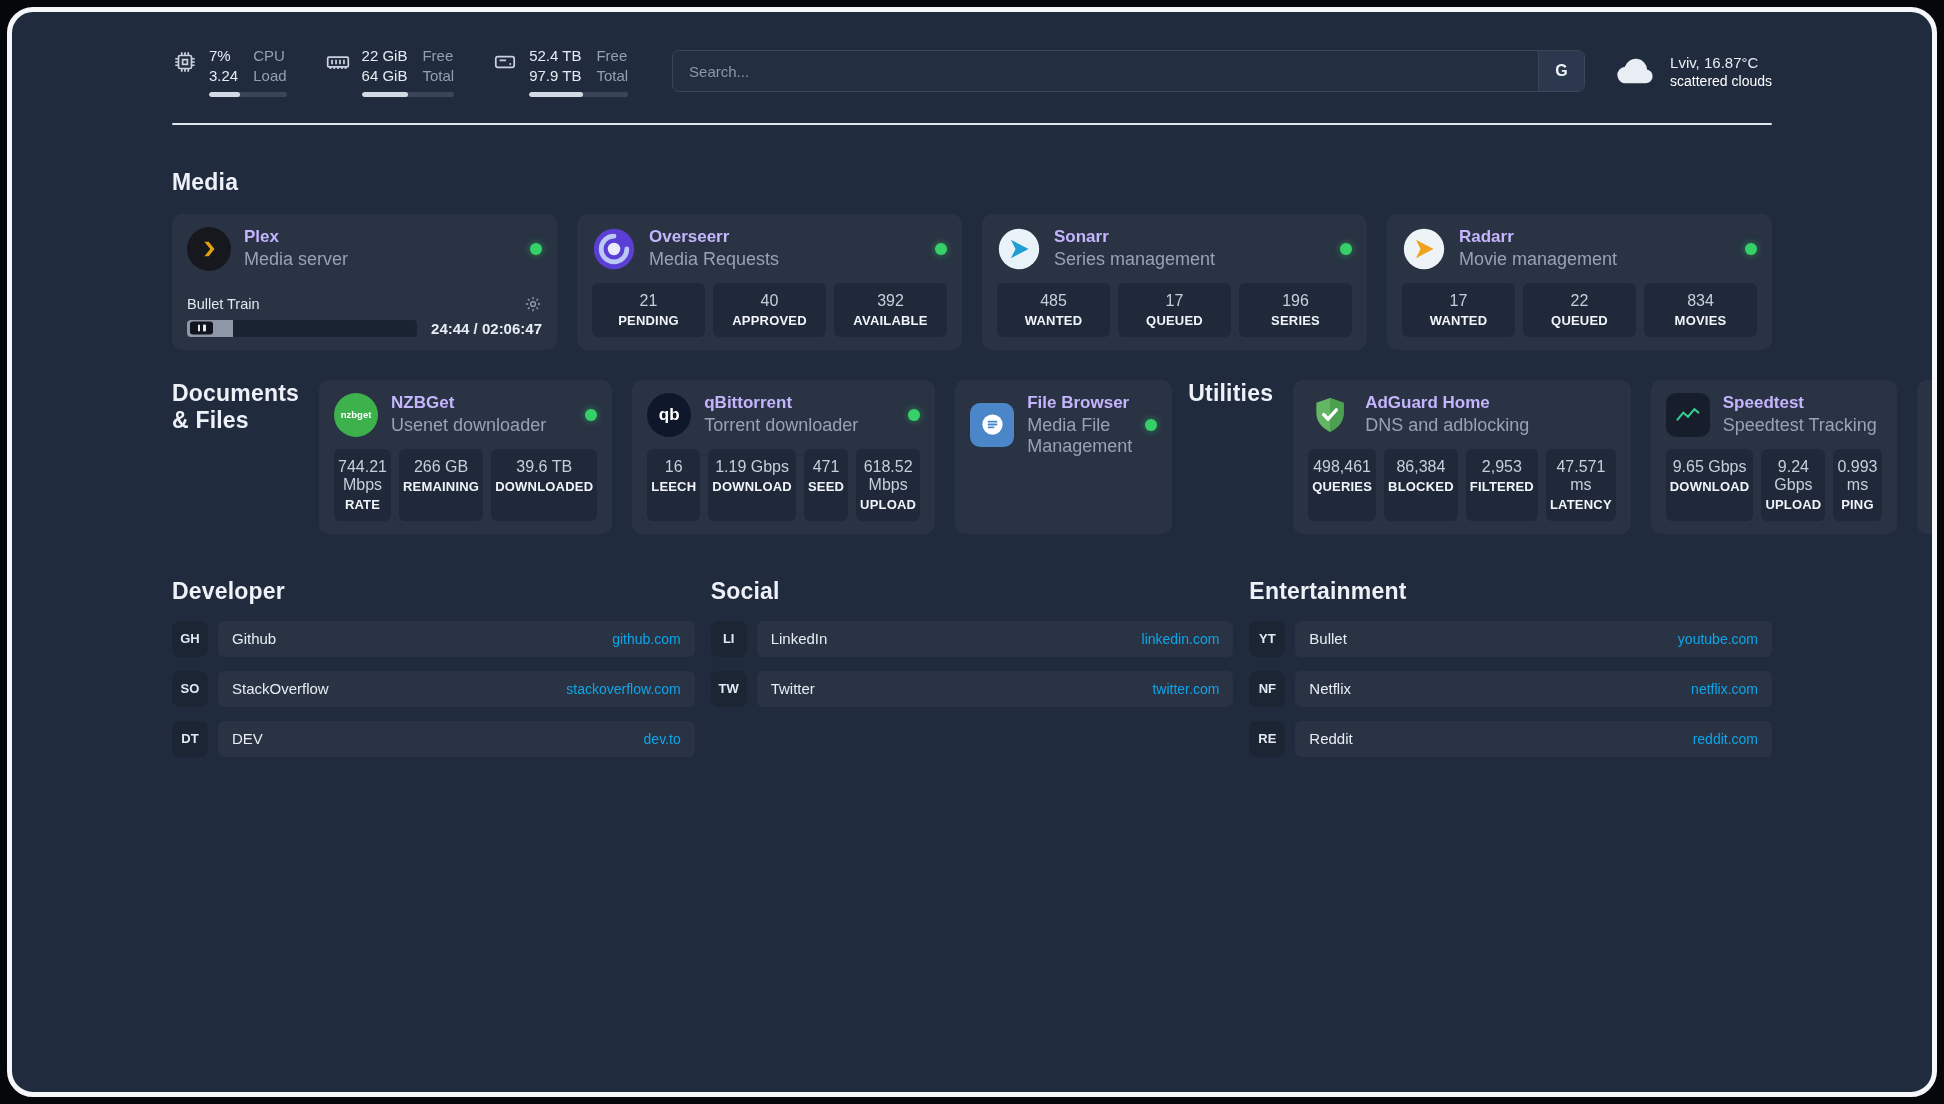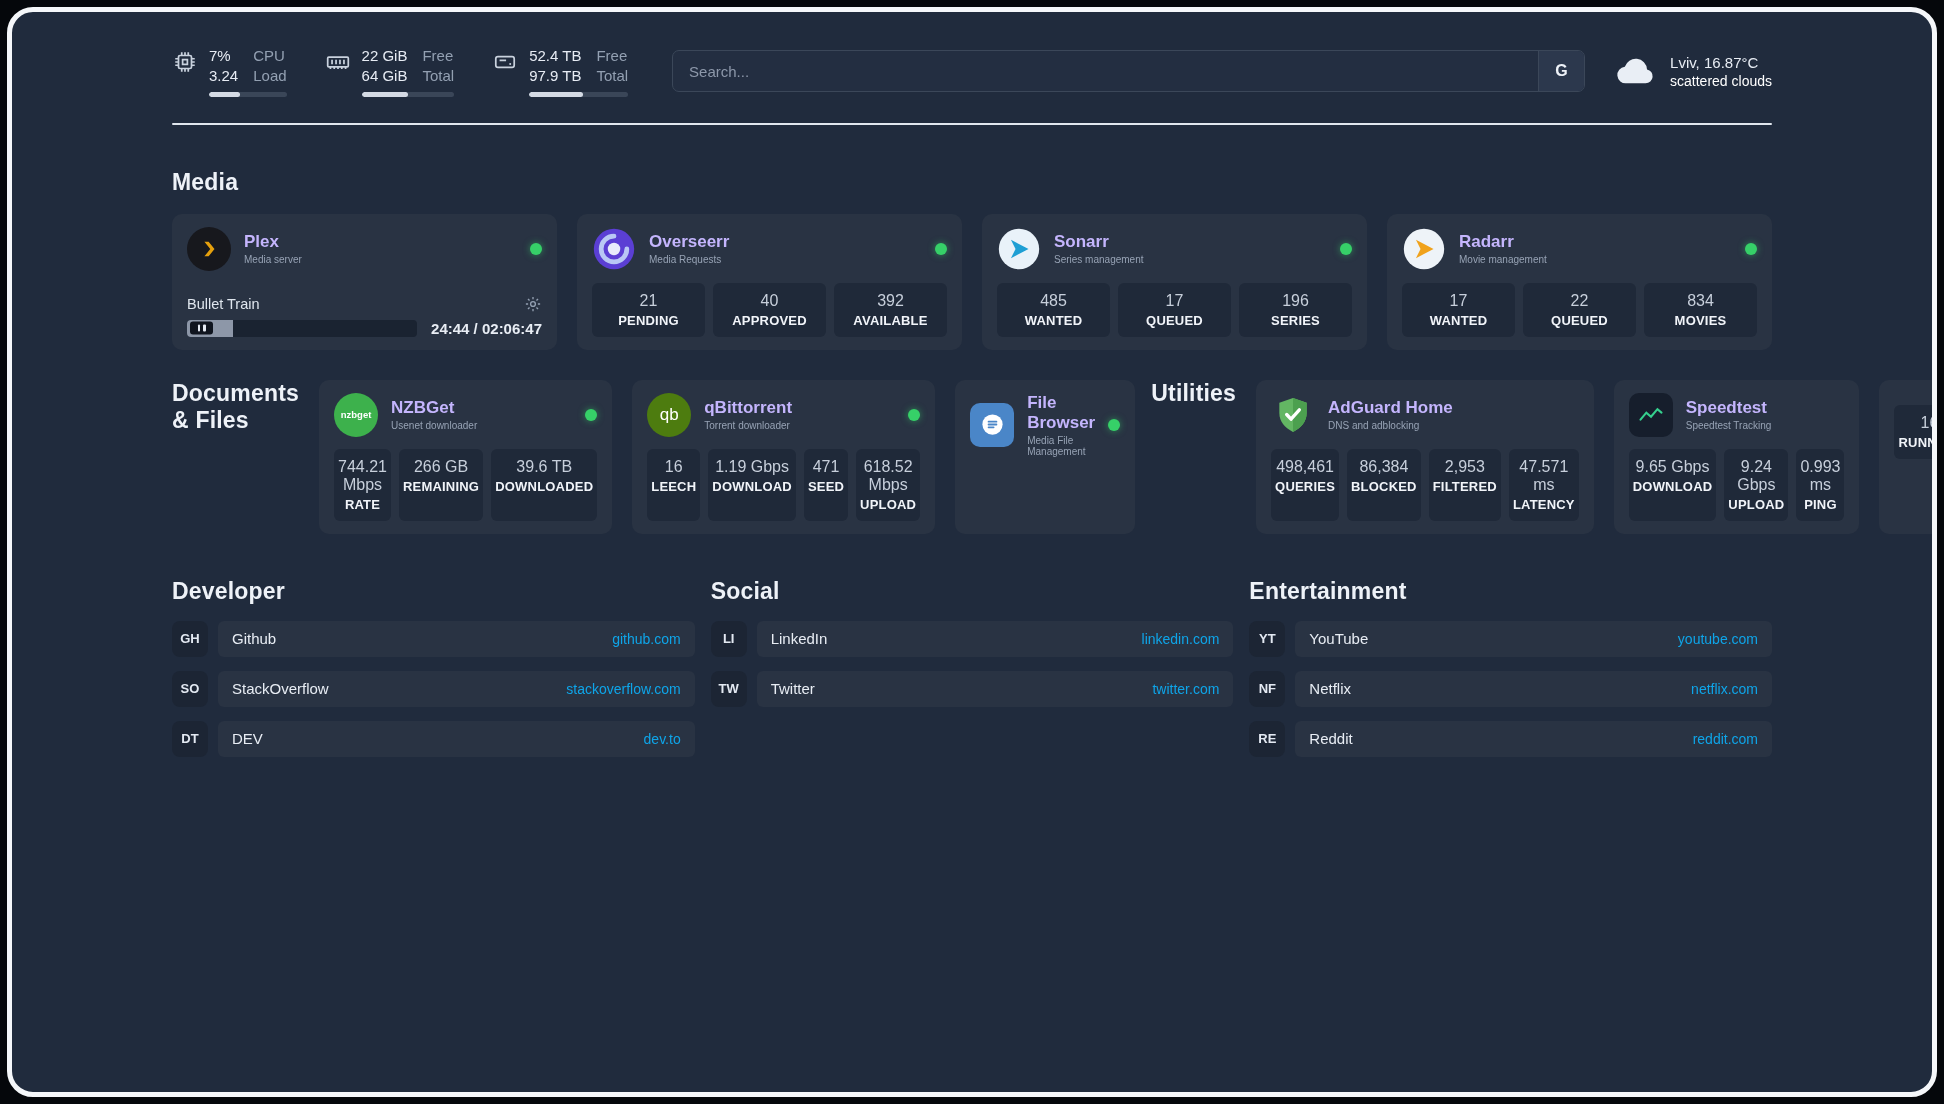--- a/index.html
+++ b/index.html
@@ -47,27 +47,27 @@
   .cards-row .card{ flex:1; }
   .two-col{ margin:30px 160px 0; display:flex; gap:16px; align-items:flex-start; }
   .tc-col{ flex:1; display:flex; flex-direction:row; gap:20px; }
   
   .card{ background:#293343; border-radius:10px; padding:13px 15px; display:flex; flex-direction:column; }
   .card-head{ display:flex; align-items:center; gap:13px; }
   .app-icon{ width:44px; height:44px; border-radius:50%; display:flex; align-items:center; justify-content:center; flex-shrink:0; }
   .icon-plex{ background:#17181d; }
   .icon-nzbget{ background:#3db14c; }
   .nzb-text{ color:#fff; font-size:9.5px; font-weight:700; }
-  .icon-qb{ background:#4d7c0f; color:#fff; font-size:17px; font-weight:400; }
+  .icon-qb{ background:#0f172a; color:#fff; font-size:17px; font-weight:700; }
   .icon-fb{ background:#4a86c8; border-radius:10px; }
   .icon-speedtest{ background:#161e2c; border-radius:10px; }
   .icon-bare{ background:transparent; }
   .app-meta{ display:flex; flex-direction:column; }
   .app-name{ font-size:17px; font-weight:600; color:#c4b5fd; }
-  .app-sub{ font-size:10px; color:#97a3b5; margin-top:2px; }
+  .app-sub{ font-size:18px; color:#97a3b5; margin-top:2px; }
   .status-dot{ width:12px; height:12px; border-radius:50%; background:#36d068;
     box-shadow:0 0 7px rgba(54,208,104,.55); margin-left:auto; flex-shrink:0; }
   .stats{ display:flex; gap:8px; margin-top:12px; }
   .stat{ flex:1; background:#1f2939; border-radius:6px; text-align:center; padding:9px 4px; }
   .stat-value{ font-size:16px; color:#c7cfdb; }
   .stat-label{ font-size:13px; font-weight:700; color:#f1f4f9; margin-top:3px; letter-spacing:.2px; }
   
   .player{ margin-top:auto; padding-top:10px; }
   .player-top{ display:flex; align-items:center; margin-bottom:7px; }
   .player-title{ font-size:14.5px; color:#dfe6ee; }
@@ -529,21 +529,21 @@
         </div>
       </div>
     </div>
 
     <div class="bm-col">
       <h2>Entertainment</h2>
       <div class="bm-list">
         <div class="bm-row">
           <span class="bm-abbr">YT</span>
           <span class="bm-pill">
-            <span class="bm-name">YouTube</span>
+            <span class="bm-name">Bullet</span>
             <span class="bm-url">youtube.com</span>
           </span>
         </div>
         <div class="bm-row">
           <span class="bm-abbr">NF</span>
           <span class="bm-pill">
             <span class="bm-name">Netflix</span>
             <span class="bm-url">netflix.com</span>
           </span>
         </div>

